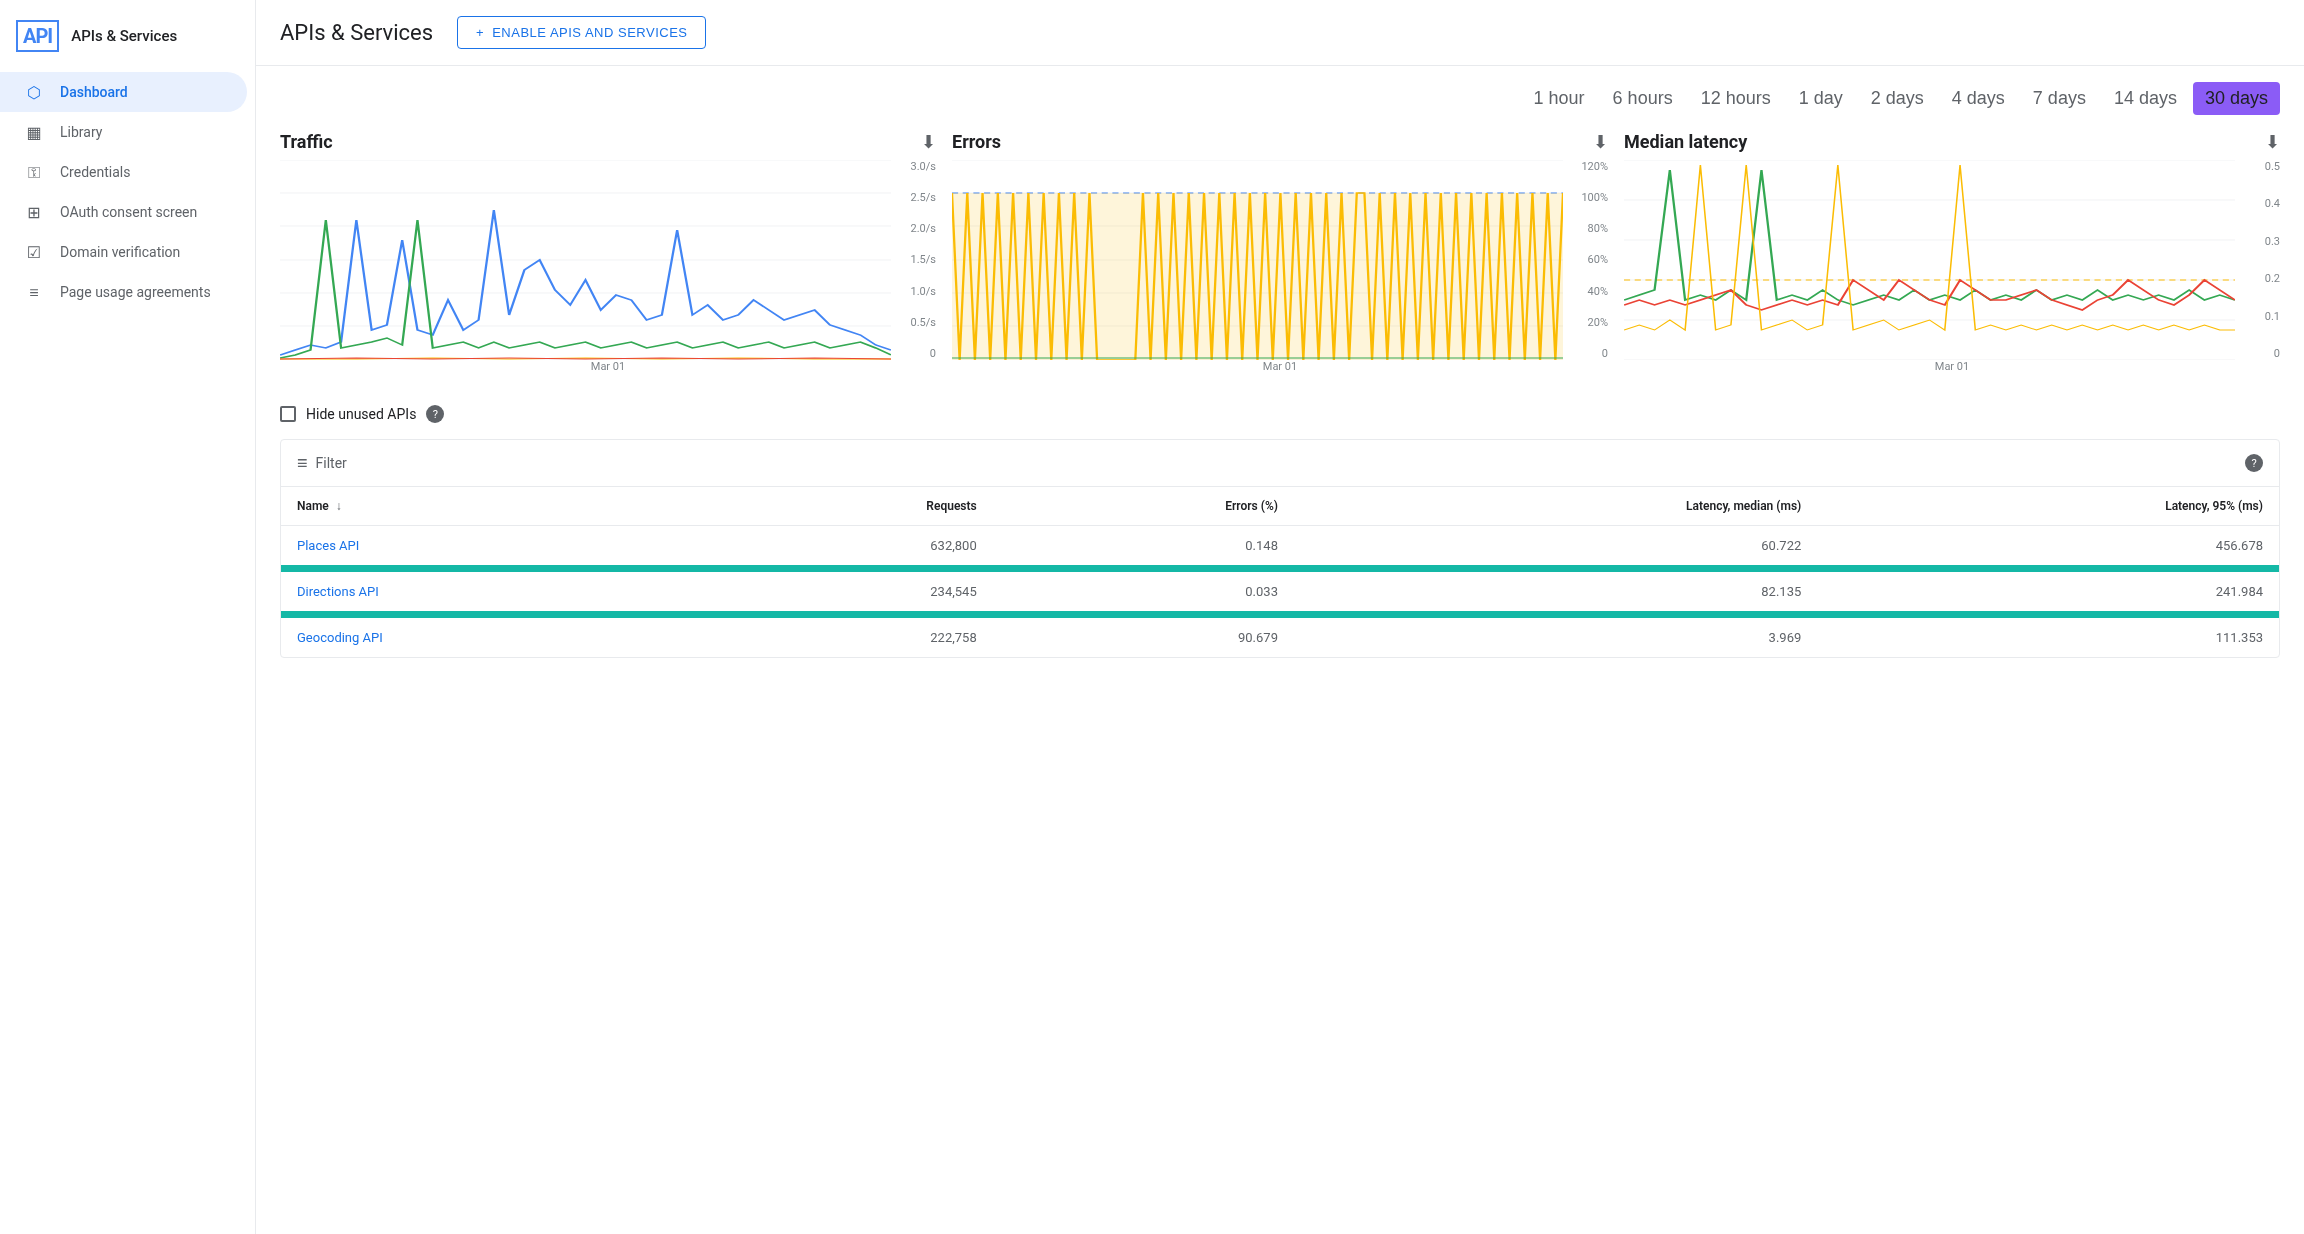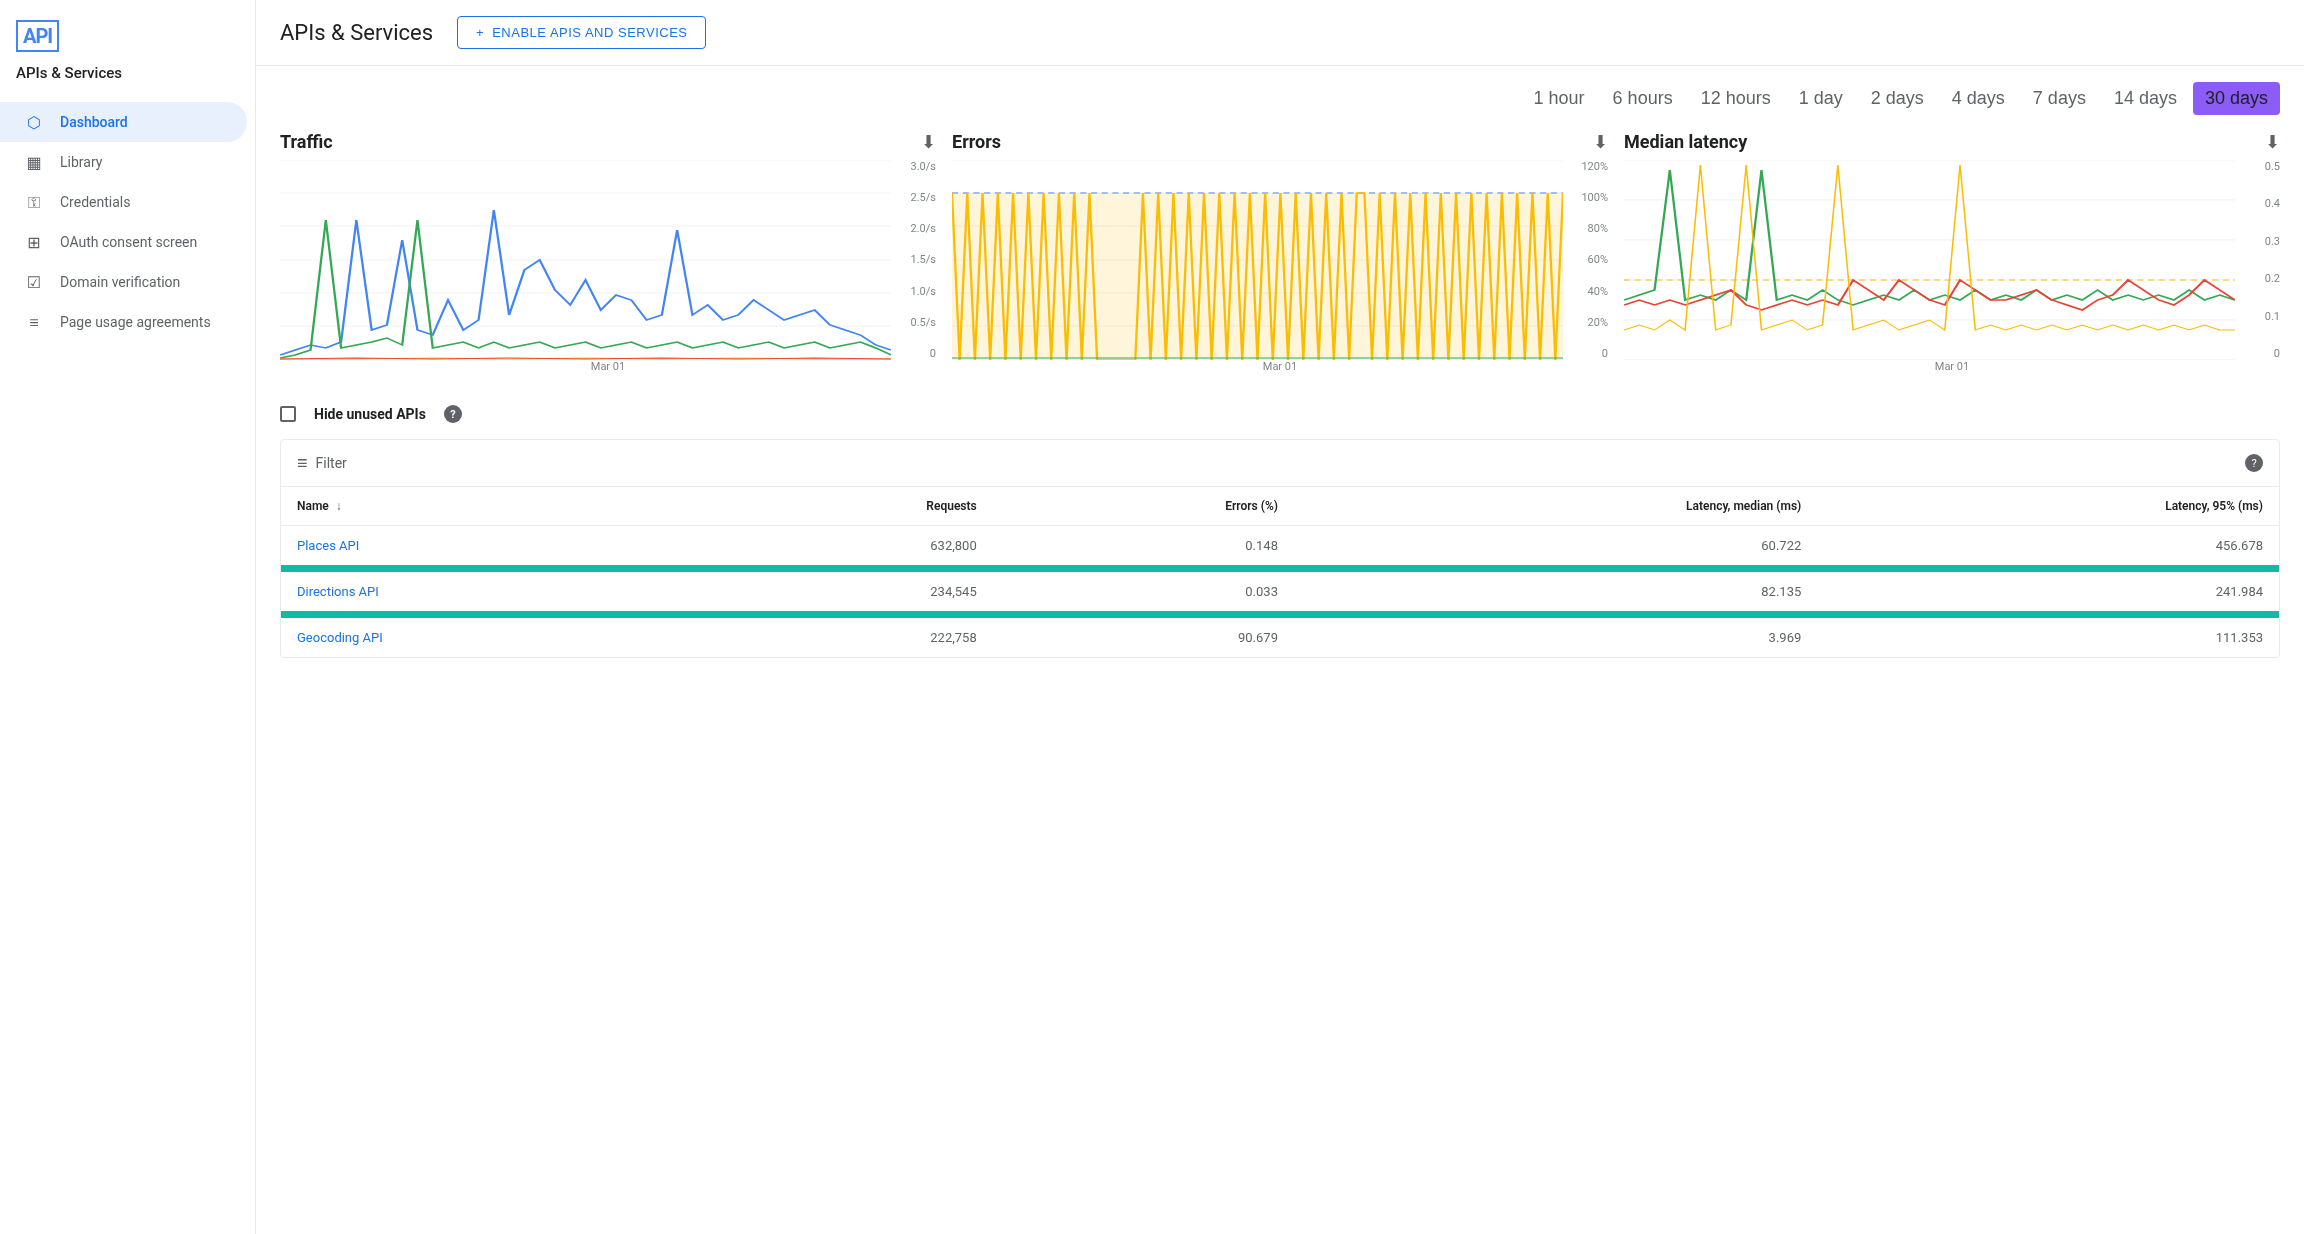--- a/index.html
+++ b/index.html
@@ -10,24 +10,23 @@
       width: 256px;
       min-width: 256px;
       background: #fff;
       border-right: 1px solid #e8eaed;
       display: flex;
       flex-direction: column;
       padding-top: 8px;
     }
     .sidebar-header {
       display: flex;
-      align-items: flex-start;
+      align-items: center;
       gap: 12px;
       padding: 12px 16px 16px 16px;
-      flex-direction: column;
     }
     .api-logo {
       font-weight: 700;
       font-size: 20px;
       color: #4285f4;
       border: 2px solid #4285f4;
       padding: 2px 5px;
       letter-spacing: -1px;
     }
     .sidebar-title {
@@ -176,23 +175,22 @@
       align-items: flex-end;
       padding-bottom: 0;
       font-size: 11px;
       color: #80868b;
     }
 
     
     .hide-unused-row {
       display: flex;
       align-items: center;
-      gap: 18px;
+      gap: 10px;
       margin-bottom: 16px;
-      font-weight: bold;
     }
     .checkbox {
       width: 16px;
       height: 16px;
       border: 2px solid #5f6368;
       border-radius: 2px;
       cursor: pointer;
       display: flex;
       align-items: center;
       justify-content: center;

